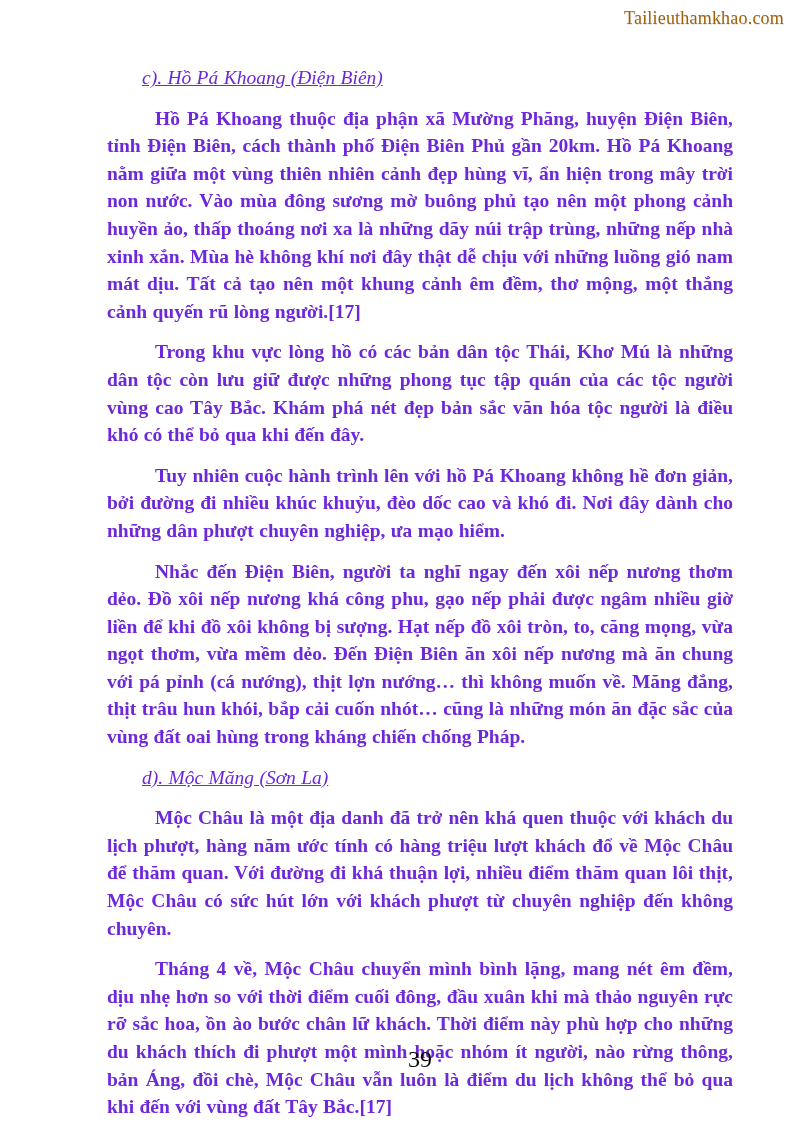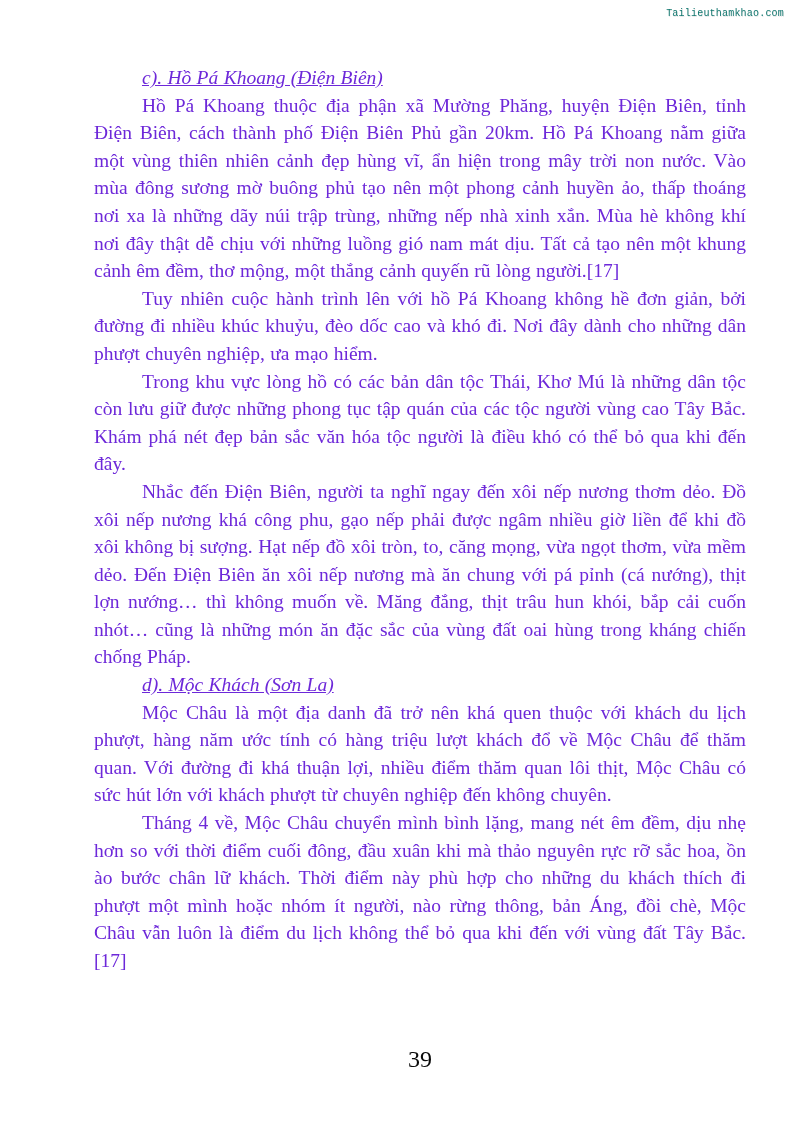--- a/index.html
+++ b/index.html
@@ -11,41 +11,42 @@
     position: relative;
     width: 794px;
     height: 1123px;
     background: #ffffff;
     overflow: hidden;
   }
   .watermark {
     position: absolute;
     top: 8px;
     right: 10px;
-    font-family: Liberation Mono, monospace;
-    font-size: 10px;
+    font-family: Liberation Serif, serif;
+    font-size: 18px;
     letter-spacing: 0.2px;
-    color: #0f766e;
+    color: #a16207;
     text-shadow: 0.5px 0.5px 0 #e8e8e8;
   }
   .content {
     position: absolute;
     left: 94px;
     right: 48px;
     top: 64px;
     font-family: "Liberation Serif", serif;
     font-size: 19.5px;
     line-height: 27.6px;
     color: #6d28d9;
     text-align: justify;
     word-spacing: 0.5px;
   }
   .content p.paragraph {
-    margin: 0;
+    margin: 13px;
     text-indent: 48px;
+    font-weight: bold;
   }
   .content h3.heading {
     margin: 0;
     font-size: inherit;
     font-weight: normal;
     font-style: italic;
     text-decoration: underline;
     text-align: left;
     text-indent: 48px;
   }
@@ -62,22 +63,22 @@
 </style>
 </head>
 <body>
 
 <div class="page">
   <div class="watermark">Tailieuthamkhao.com</div>
 
   <div class="content">
       <h3 class="heading">c). Hồ Pá Khoang (Điện Biên)</h3>
       <p class="paragraph">Hồ Pá Khoang thuộc địa phận xã Mường Phăng, huyện Điện Biên, tỉnh Điện Biên, cách thành phố Điện Biên Phủ gần 20km. Hồ Pá Khoang nằm giữa một vùng thiên nhiên cảnh đẹp hùng vĩ, ẩn hiện trong mây trời non nước. Vào mùa đông sương mờ buông phủ tạo nên một phong cảnh huyền ảo, thấp thoáng nơi xa là những dãy núi trập trùng, những nếp nhà xinh xắn. Mùa hè không khí nơi đây thật dễ chịu với những luồng gió nam mát dịu. Tất cả tạo nên một khung cảnh êm đềm, thơ mộng, một thắng cảnh quyến rũ lòng người.[17]</p>
+      <p class="paragraph">Trong khu vực lòng hồ có các bản dân tộc Thái, Khơ Mú là những dân tộc còn lưu giữ được những phong tục tập quán của các tộc người vùng cao Tây Bắc. Khám phá nét đẹp bản sắc văn hóa tộc người là điều khó có thể bỏ qua khi đến đây.</p>
       <p class="paragraph">Tuy nhiên cuộc hành trình lên với hồ Pá Khoang không hề đơn giản, bởi đường đi nhiều khúc khuỷu, đèo dốc cao và khó đi. Nơi đây dành cho những dân phượt chuyên nghiệp, ưa mạo hiểm.</p>
-      <p class="paragraph">Trong khu vực lòng hồ có các bản dân tộc Thái, Khơ Mú là những dân tộc còn lưu giữ được những phong tục tập quán của các tộc người vùng cao Tây Bắc. Khám phá nét đẹp bản sắc văn hóa tộc người là điều khó có thể bỏ qua khi đến đây.</p>
       <p class="paragraph">Nhắc đến Điện Biên, người ta nghĩ ngay đến xôi nếp nương thơm dẻo. Đồ xôi nếp nương khá công phu, gạo nếp phải được ngâm nhiều giờ liền để khi đồ xôi không bị sượng. Hạt nếp đồ xôi tròn, to, căng mọng, vừa ngọt thơm, vừa mềm dẻo. Đến Điện Biên ăn xôi nếp nương mà ăn chung với pá pỉnh (cá nướng), thịt lợn nướng… thì không muốn về. Măng đắng, thịt trâu hun khói, bắp cải cuốn nhót… cũng là những món ăn đặc sắc của vùng đất oai hùng trong kháng chiến chống Pháp.</p>
-      <h3 class="heading">d). Mộc Khách (Sơn La)</h3>
+      <h3 class="heading">d). Mộc Măng (Sơn La)</h3>
       <p class="paragraph">Mộc Châu là một địa danh đã trở nên khá quen thuộc với khách du lịch phượt, hàng năm ước tính có hàng triệu lượt khách đổ về Mộc Châu để thăm quan. Với đường đi khá thuận lợi, nhiều điểm thăm quan lôi thịt, Mộc Châu có sức hút lớn với khách phượt từ chuyên nghiệp đến không chuyên.</p>
       <p class="paragraph">Tháng 4 về, Mộc Châu chuyển mình bình lặng, mang nét êm đềm, dịu nhẹ hơn so với thời điểm cuối đông, đầu xuân khi mà thảo nguyên rực rỡ sắc hoa, ồn ào bước chân lữ khách. Thời điểm này phù hợp cho những du khách thích đi phượt một mình hoặc nhóm ít người, nào rừng thông, bản Áng, đồi chè, Mộc Châu vẫn luôn là điểm du lịch không thể bỏ qua khi đến với vùng đất Tây Bắc.[17]</p>
     </div>
 
   <div class="page-number">39</div>
 </div>
 
 </body></html>

